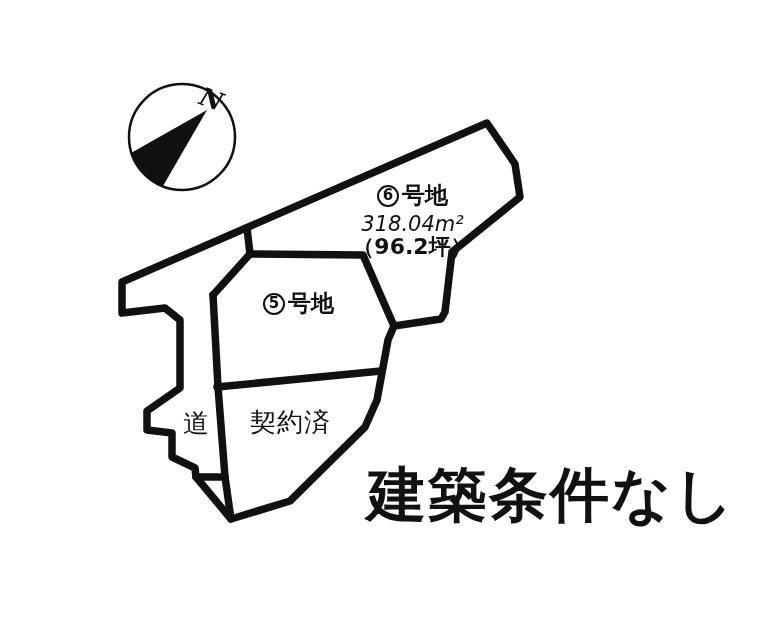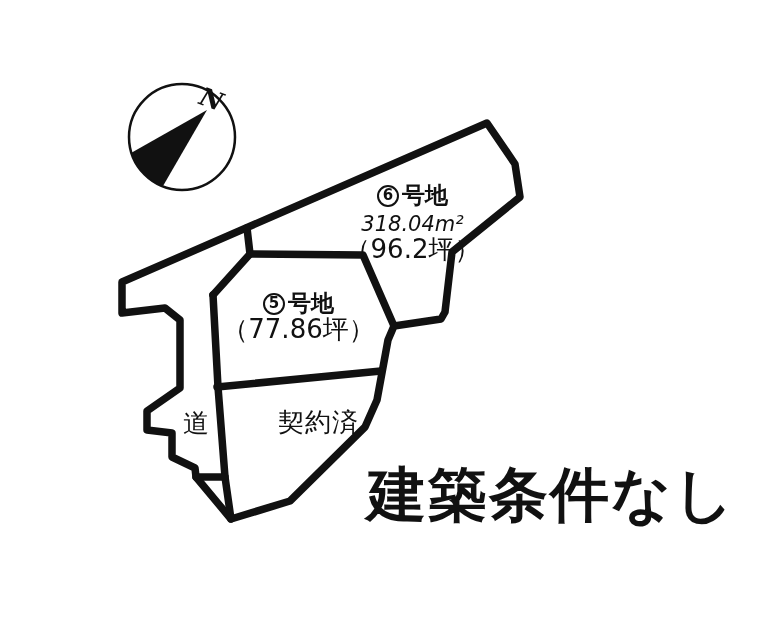--- a/index.html
+++ b/index.html
@@ -10,21 +10,21 @@
   .stage svg{position:absolute;left:0;top:0;}
   .label{position:absolute;color:#111111;}
   .parcel-label{display:flex;flex-direction:column;align-items:center;text-align:center;line-height:1.04;}
   .parcel-name{font-size:23px;font-weight:600;display:flex;align-items:center;justify-content:center;}
   .circled-num{
     display:inline-flex;align-items:center;justify-content:center;
     width:22px;height:22px;border:2px solid #111111;border-radius:50%;
     font-size:15px;font-weight:600;margin-right:3px;box-sizing:border-box;
   }
   .parcel-area{font-size:21px;font-weight:500;margin-top:6px;font-style:italic;}
-  .parcel-tsubo{font-size:26px;font-weight:400;}
+  .parcel-tsubo{font-size:22px;font-weight:700;}
   .road-label{font-size:26px;font-weight:500;}
   .contracted-label{font-size:26px;font-weight:500;letter-spacing:1px;}
   .note-label{font-size:59px;font-weight:600;letter-spacing:2px;white-space:nowrap;}
   .compass-n{
     position:absolute;left:199px;top:88px;width:30px;height:30px;
     font-family:"DejaVu Serif","Liberation Serif",serif;
     font-style:italic;font-weight:bold;font-size:25px;
     transform:rotate(20deg);line-height:1;
   }
 </style>
@@ -62,22 +62,21 @@
     </div>
     <div class="parcel-area">318.04m²</div>
     <div class="parcel-tsubo">（96.2坪）</div>
   </div>
 
   <div class="label parcel-label" style="left:206px;top:292px;width:185px;">
     <div class="parcel-name">
       <span class="circled-num">5</span>
       <span>号地</span>
     </div>
-    <div class="parcel-tsubo">（77.86坪）</div>
   </div>
 
   <div class="label road-label" style="left:183px;top:406px;">道</div>
 
-  <div class="label contracted-label" style="left:250px;top:405px;margin-left:28px;">契約済</div>
+  <div class="label contracted-label" style="left:250px;top:405px;">契約済</div>
 
   <div class="label note-label" style="left:367px;top:456px;">建築条件なし</div>
 
 </div>
 
 </body></html>

